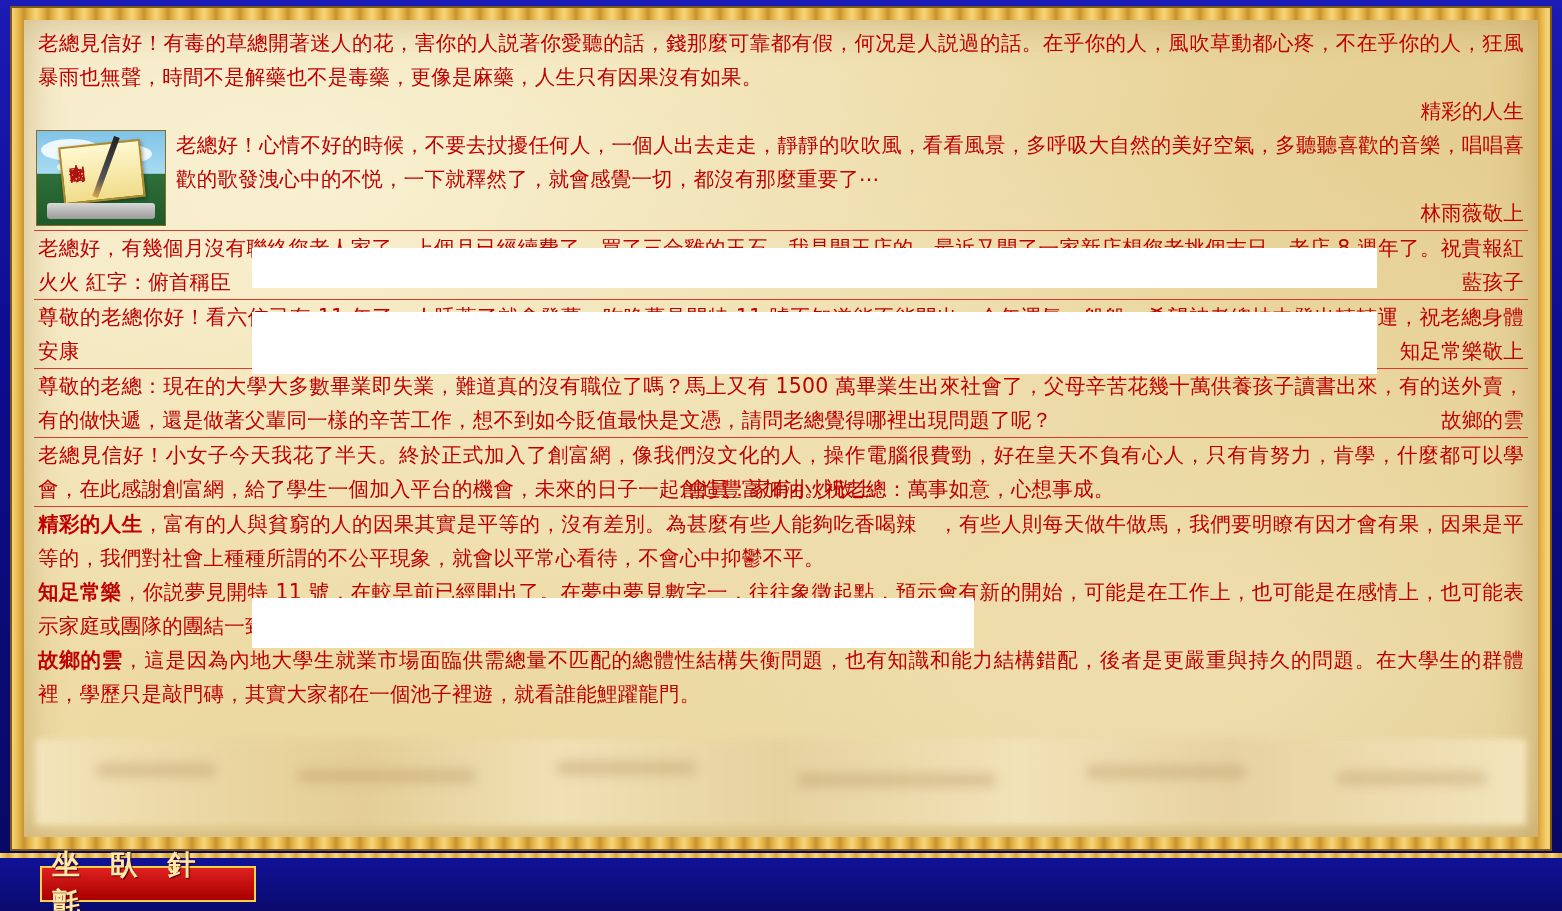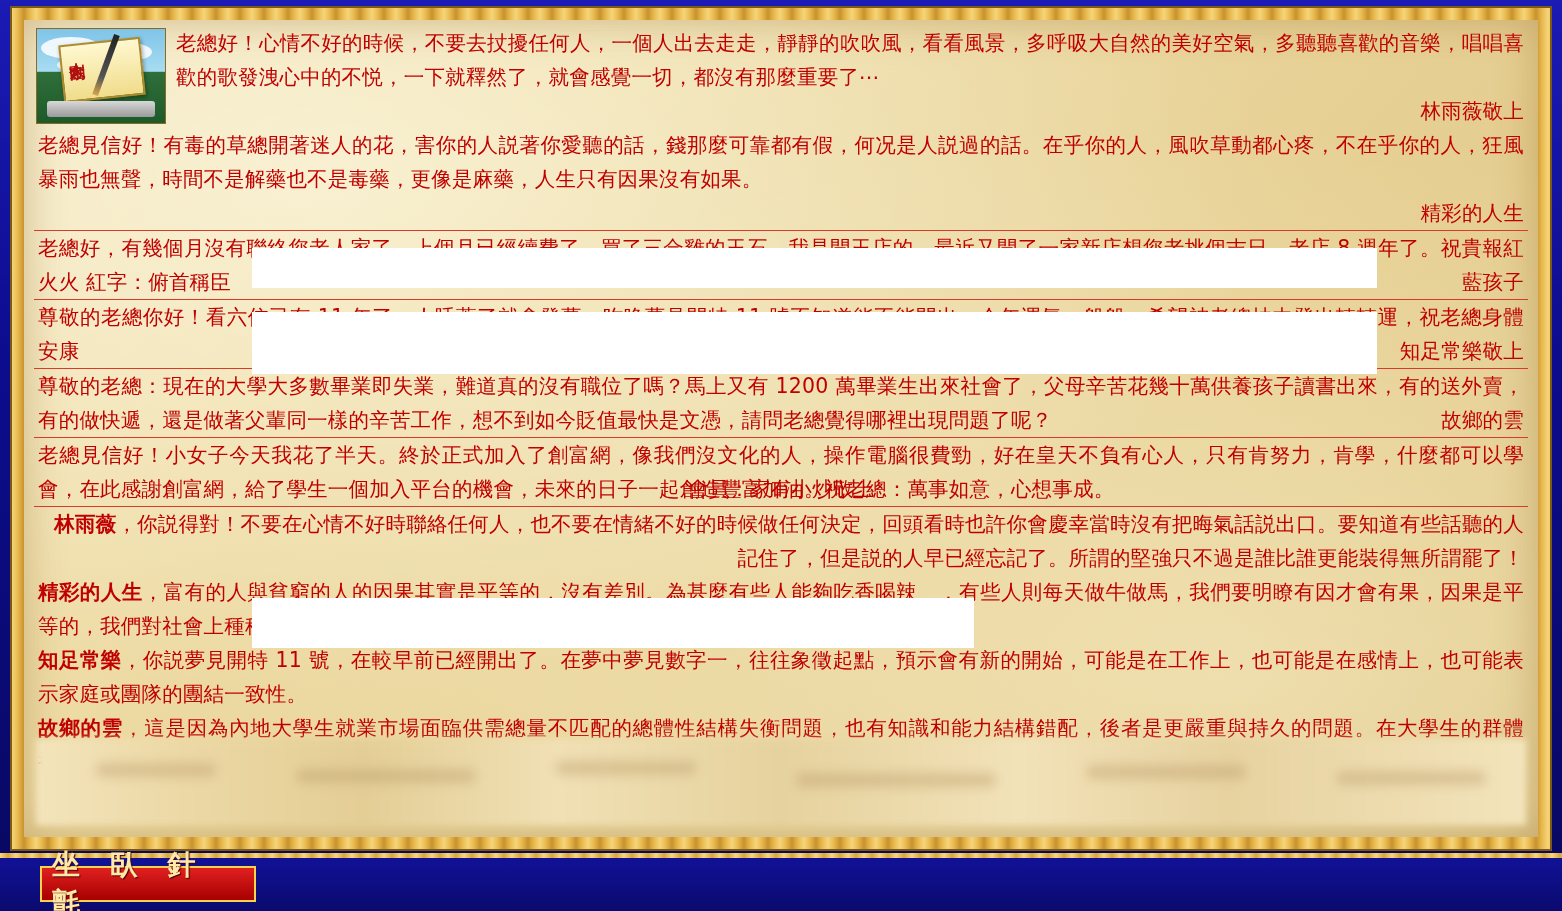--- a/index.html
+++ b/index.html
@@ -197,70 +197,67 @@
 <body>
 
 <div class="page">
 
   <div class="frame">
     <div class="parchment">
 
       <div class="content">
 
         <div class="row">
+          <div class="para">老總見信好！有毒的草總開著迷人的花，害你的人説著你愛聽的話，錢那麼可靠都有假，何况是人説過的話。在乎你的人，風吹草動都心疼，不在乎你的人，狂風暴雨也無聲，時間不是解藥也不是毒藥，更像是麻藥，人生只有因果沒有如果。</div>
+          <div class="para" style="text-align:right;">精彩的人生</div>
+        </div>
+
+        <div class="row">
           <div class="logo">
             <div class="cloud c1"></div>
             <div class="cloud c2"></div>
             <div class="cloud c3"></div>
             <div class="tablet">
                 <span>大金刚</span>
               </div>
             <div class="pen"></div>
             <div class="base"></div>
           </div>
           <div class="para">老總好！心情不好的時候，不要去扙擾任何人，一個人出去走走，靜靜的吹吹風，看看風景，多呼吸大自然的美好空氣，多聽聽喜歡的音樂，唱唱喜歡的歌發洩心中的不悦，一下就釋然了，就會感覺一切，都沒有那麼重要了⋯</div>
           <div class="para" style="text-align:right;">林雨薇敬上</div>
         </div>
-
-        <div class="row">
-          <div class="para">老總見信好！有毒的草總開著迷人的花，害你的人説著你愛聽的話，錢那麼可靠都有假，何况是人説過的話。在乎你的人，風吹草動都心疼，不在乎你的人，狂風暴雨也無聲，時間不是解藥也不是毒藥，更像是麻藥，人生只有因果沒有如果。</div>
-          <div class="para" style="text-align:right;">精彩的人生</div>
-        </div>
         <div class="clear"></div>
         <div class="sep"></div>
 
         <div class="row">
           <div class="para">老總好，有幾個月沒有聯絡您老人家了，上個月已經續費了，買了三合雞的玉石，我是開玉店的，最近又開了一家新店想您老挑個吉日，老店 8 週年了。祝貴報紅火火 紅字：俯首稱臣</div>
           <div class="para" style="text-align:right; margin-top:-34px;">藍孩子</div>
         </div>
         <div class="sep"></div>
 
         <div class="row">
           <div class="para">尊敬的老總你好！看六信已有 11 年了，人睡著了就會發夢，昨晚夢見開特 11 號不知道能不能開出，今年運氣一般般，希望被老總抽中登出轉轉運，祝老總身體安康</div>
           <div class="para" style="text-align:right; margin-top:-34px;">知足常樂敬上</div>
         </div>
         <div class="sep"></div>
 
         <div class="row">
-          <div class="para">尊敬的老總：現在的大學大多數畢業即失業，難道真的沒有職位了嗎？馬上又有 1200 萬畢業生出來社會了，父母辛苦花幾十萬供養孩子讀書出來，有的送外賣，有的做快遞，還是做著父輩同一樣的辛苦工作，想不到如今貶值最快是文憑，請問老總覺得哪裡出現問題了呢？</div>
+          <div class="para">尊敬的老總：現在的大學大多數畢業即失業，難道真的沒有職位了嗎？馬上又有 1500 萬畢業生出來社會了，父母辛苦花幾十萬供養孩子讀書出來，有的送外賣，有的做快遞，還是做著父輩同一樣的辛苦工作，想不到如今貶值最快是文憑，請問老總覺得哪裡出現問題了呢？</div>
           <div class="para" style="text-align:right; margin-top:-34px;">故鄉的雲</div>
         </div>
         <div class="sep"></div>
 
         <div class="row">
           <div class="para">老總見信好！小女子今天我花了半天。終於正式加入了創富網，像我們沒文化的人，操作電腦很費勁，好在皇天不負有心人，只有肯努力，肯學，什麼都可以學會，在此感謝創富網，給了學生一個加入平台的機會，未來的日子一起創造豐富加油。祝老總：萬事如意，心想事成。</div>
           <div class="para" style="text-align:center; margin-top:-34px;">會員：家有小炒敬上</div>
         </div>
         <div class="sep"></div>
 
         <div class="row">
 
-          <div class="para">
-            <span style="display:inline-block; width:100%; text-align:right;"><span class="b">林雨薇</span><span>，你説得對！不要在心情不好時聯絡任何人，也不要在情緒不好的時候做任何決定，回頭看時也許你會慶幸當時沒有把晦氣話説出口。要知道有些話聽的人記住了，但是説的人早已經忘記了。所謂的堅強只不過是誰比誰更能裝得無所謂罷了！</span></span>
-          </div>
 
           <div class="para">
             <span class="b">精彩的人生</span><span>，富有的人與貧窮的人的因果其實是平等的，沒有差別。為甚麼有些人能夠吃香喝辣　，有些人則每天做牛做馬，我們要明瞭有因才會有果，因果是平等的，我們對社會上種種所謂的不公平現象，就會以平常心看待，不會心中抑鬱不平。</span>
           </div>
 
 
           <div class="para">
             <span class="b">知足常樂</span><span>，你説夢見開特 11 號，在較早前已經開出了。在夢中夢見數字一，往往象徵起點，預示會有新的開始，可能是在工作上，也可能是在感情上，也可能表示家庭或團隊的團結一致性。</span>
           </div>
 

